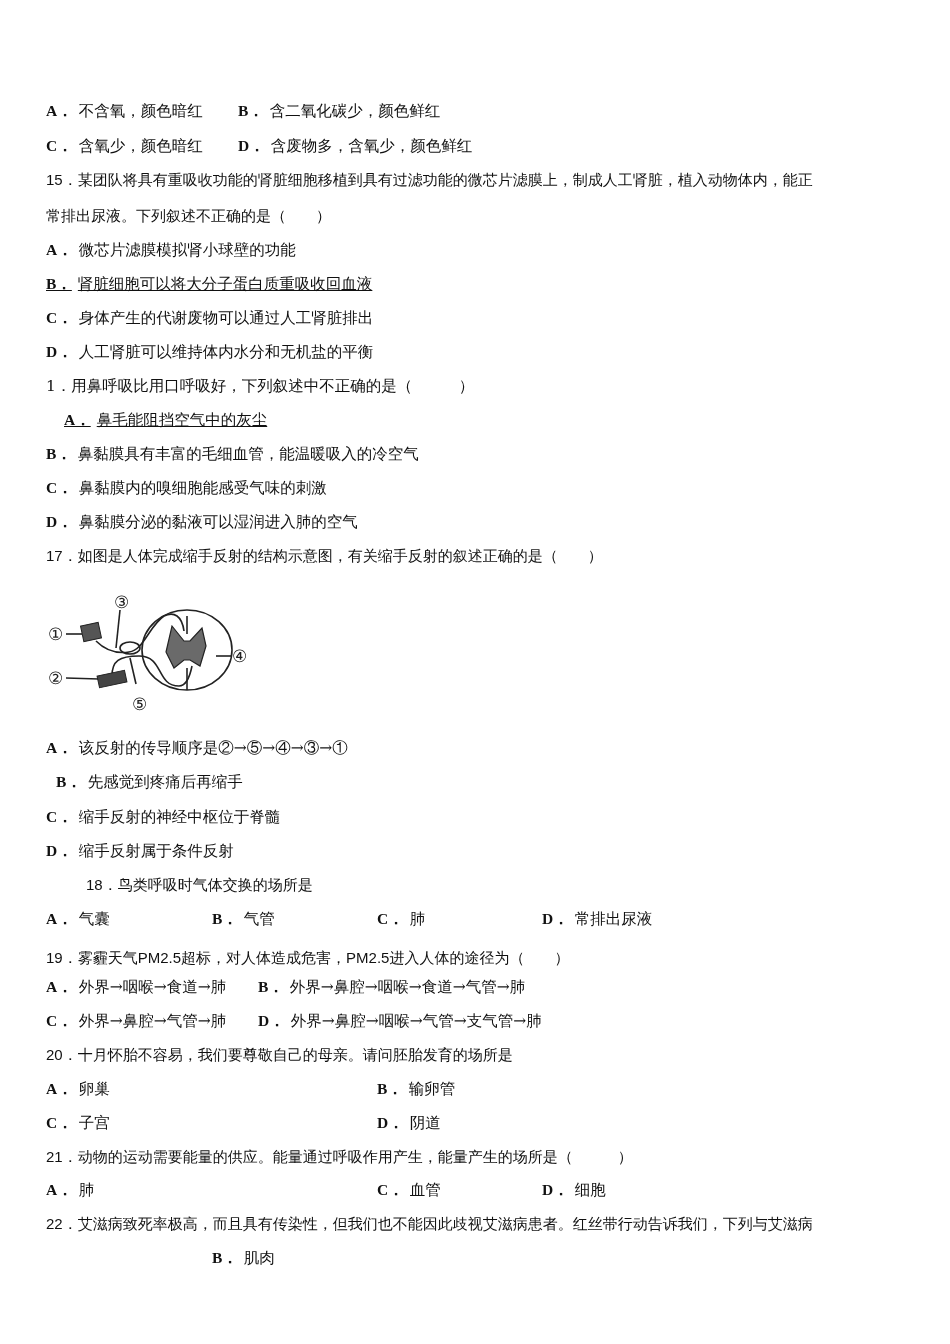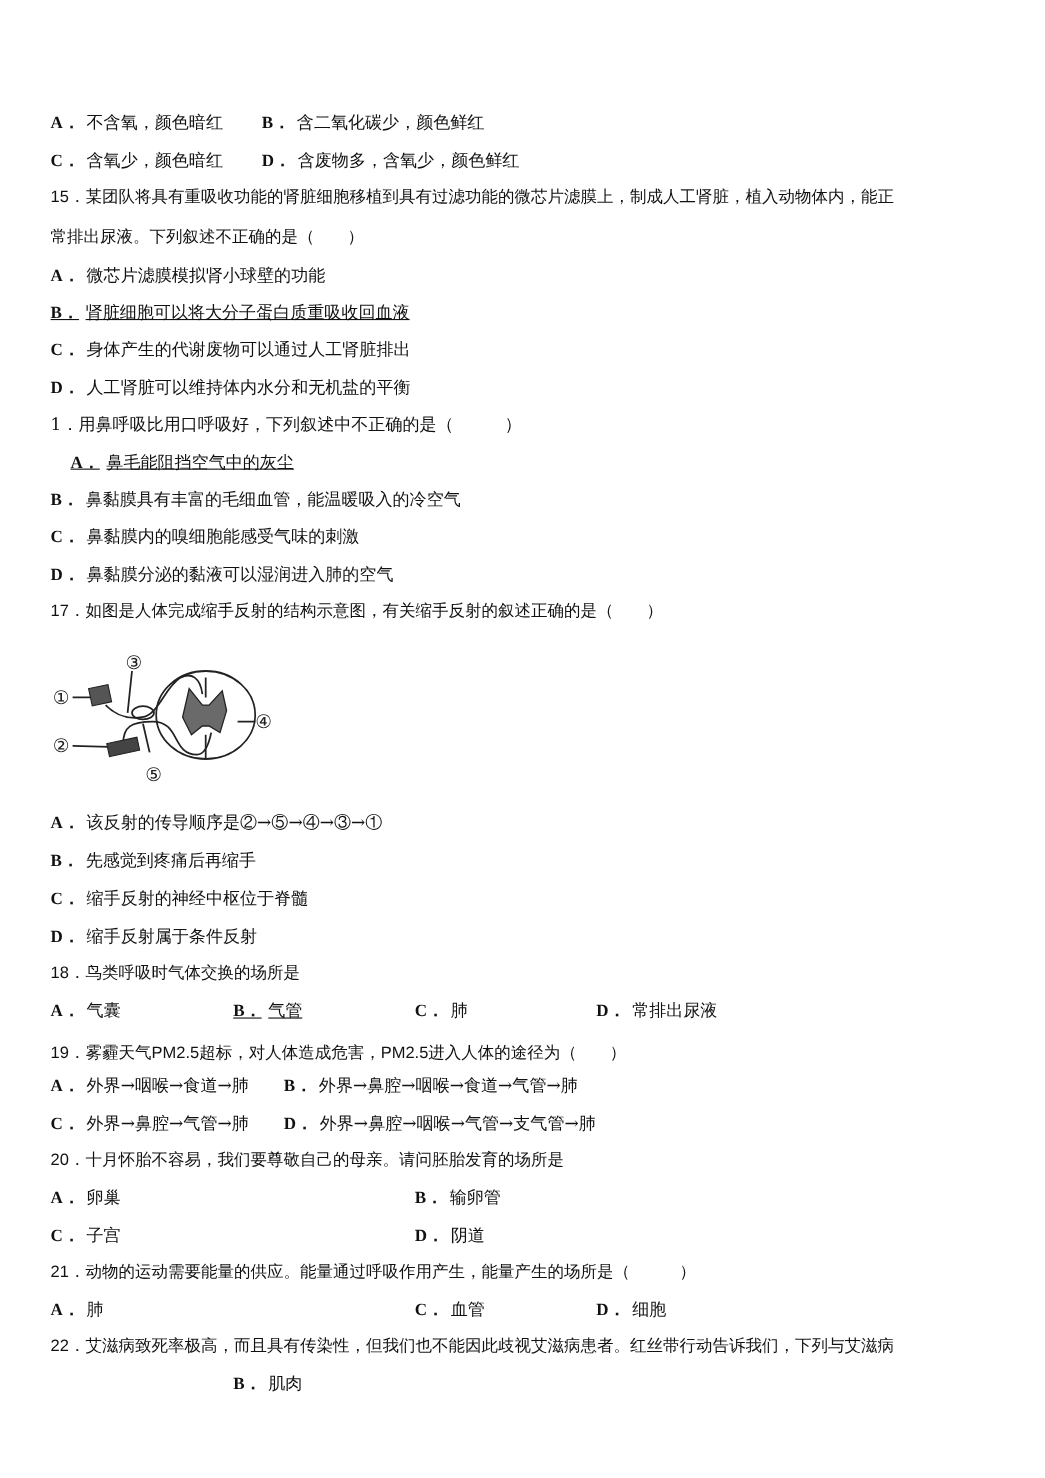--- a/index.html
+++ b/index.html
@@ -92,35 +92,35 @@
       <text x="70" y="22">③</text>
       <text x="188" y="76">④</text>
       <text x="88" y="124">⑤</text>
     </g>
   </svg>
 </div>
 
 <div class="opt" style="left:46px; top:738px;">
   <span class="lbl">A．</span><span>该反射的传导顺序是②→⑤→④→③→①</span>
 </div>
-<div class="opt" style="left:46px; top:772px;text-align:center;">
+<div class="opt" style="left:56px; top:772px;text-align:center;">
   <span class="lbl">B．</span><span>先感觉到疼痛后再缩手</span>
 </div>
 <div class="opt" style="left:46px; top:807px;">
   <span class="lbl">C．</span><span>缩手反射的神经中枢位于脊髓</span>
 </div>
 <div class="opt" style="left:46px; top:841px;text-align:right;">
   <span class="lbl">D．</span><span>缩手反射属于条件反射</span>
 </div>
 
-<div class="line q" style="top:875px;">18．鸟类呼吸时气体交换的场所是</div>
+<div class="line q" style="top:875px;margin-left:40px;">18．鸟类呼吸时气体交换的场所是</div>
 <div class="opt" style="left:46px; top:909px;">
   <span class="lbl">A．</span><span>气囊</span>
 </div>
-<div class="opt" style="left:212px; top:909px;text-decoration:underline;">
+<div class="opt" style="left:212px; top:909px;">
   <span class="lbl">B．</span><span>气管</span>
 </div>
 <div class="opt" style="left:377px; top:909px;">
   <span class="lbl">C．</span><span>肺</span>
 </div>
 <div class="opt" style="left:542px; top:909px;">
   <span class="lbl">D．</span><span>常排出尿液</span>
 </div>
 
 <div class="line q" style="top:948px;">19．雾霾天气PM2.5超标，对人体造成危害，PM2.5进入人体的途径为（　　）</div>

